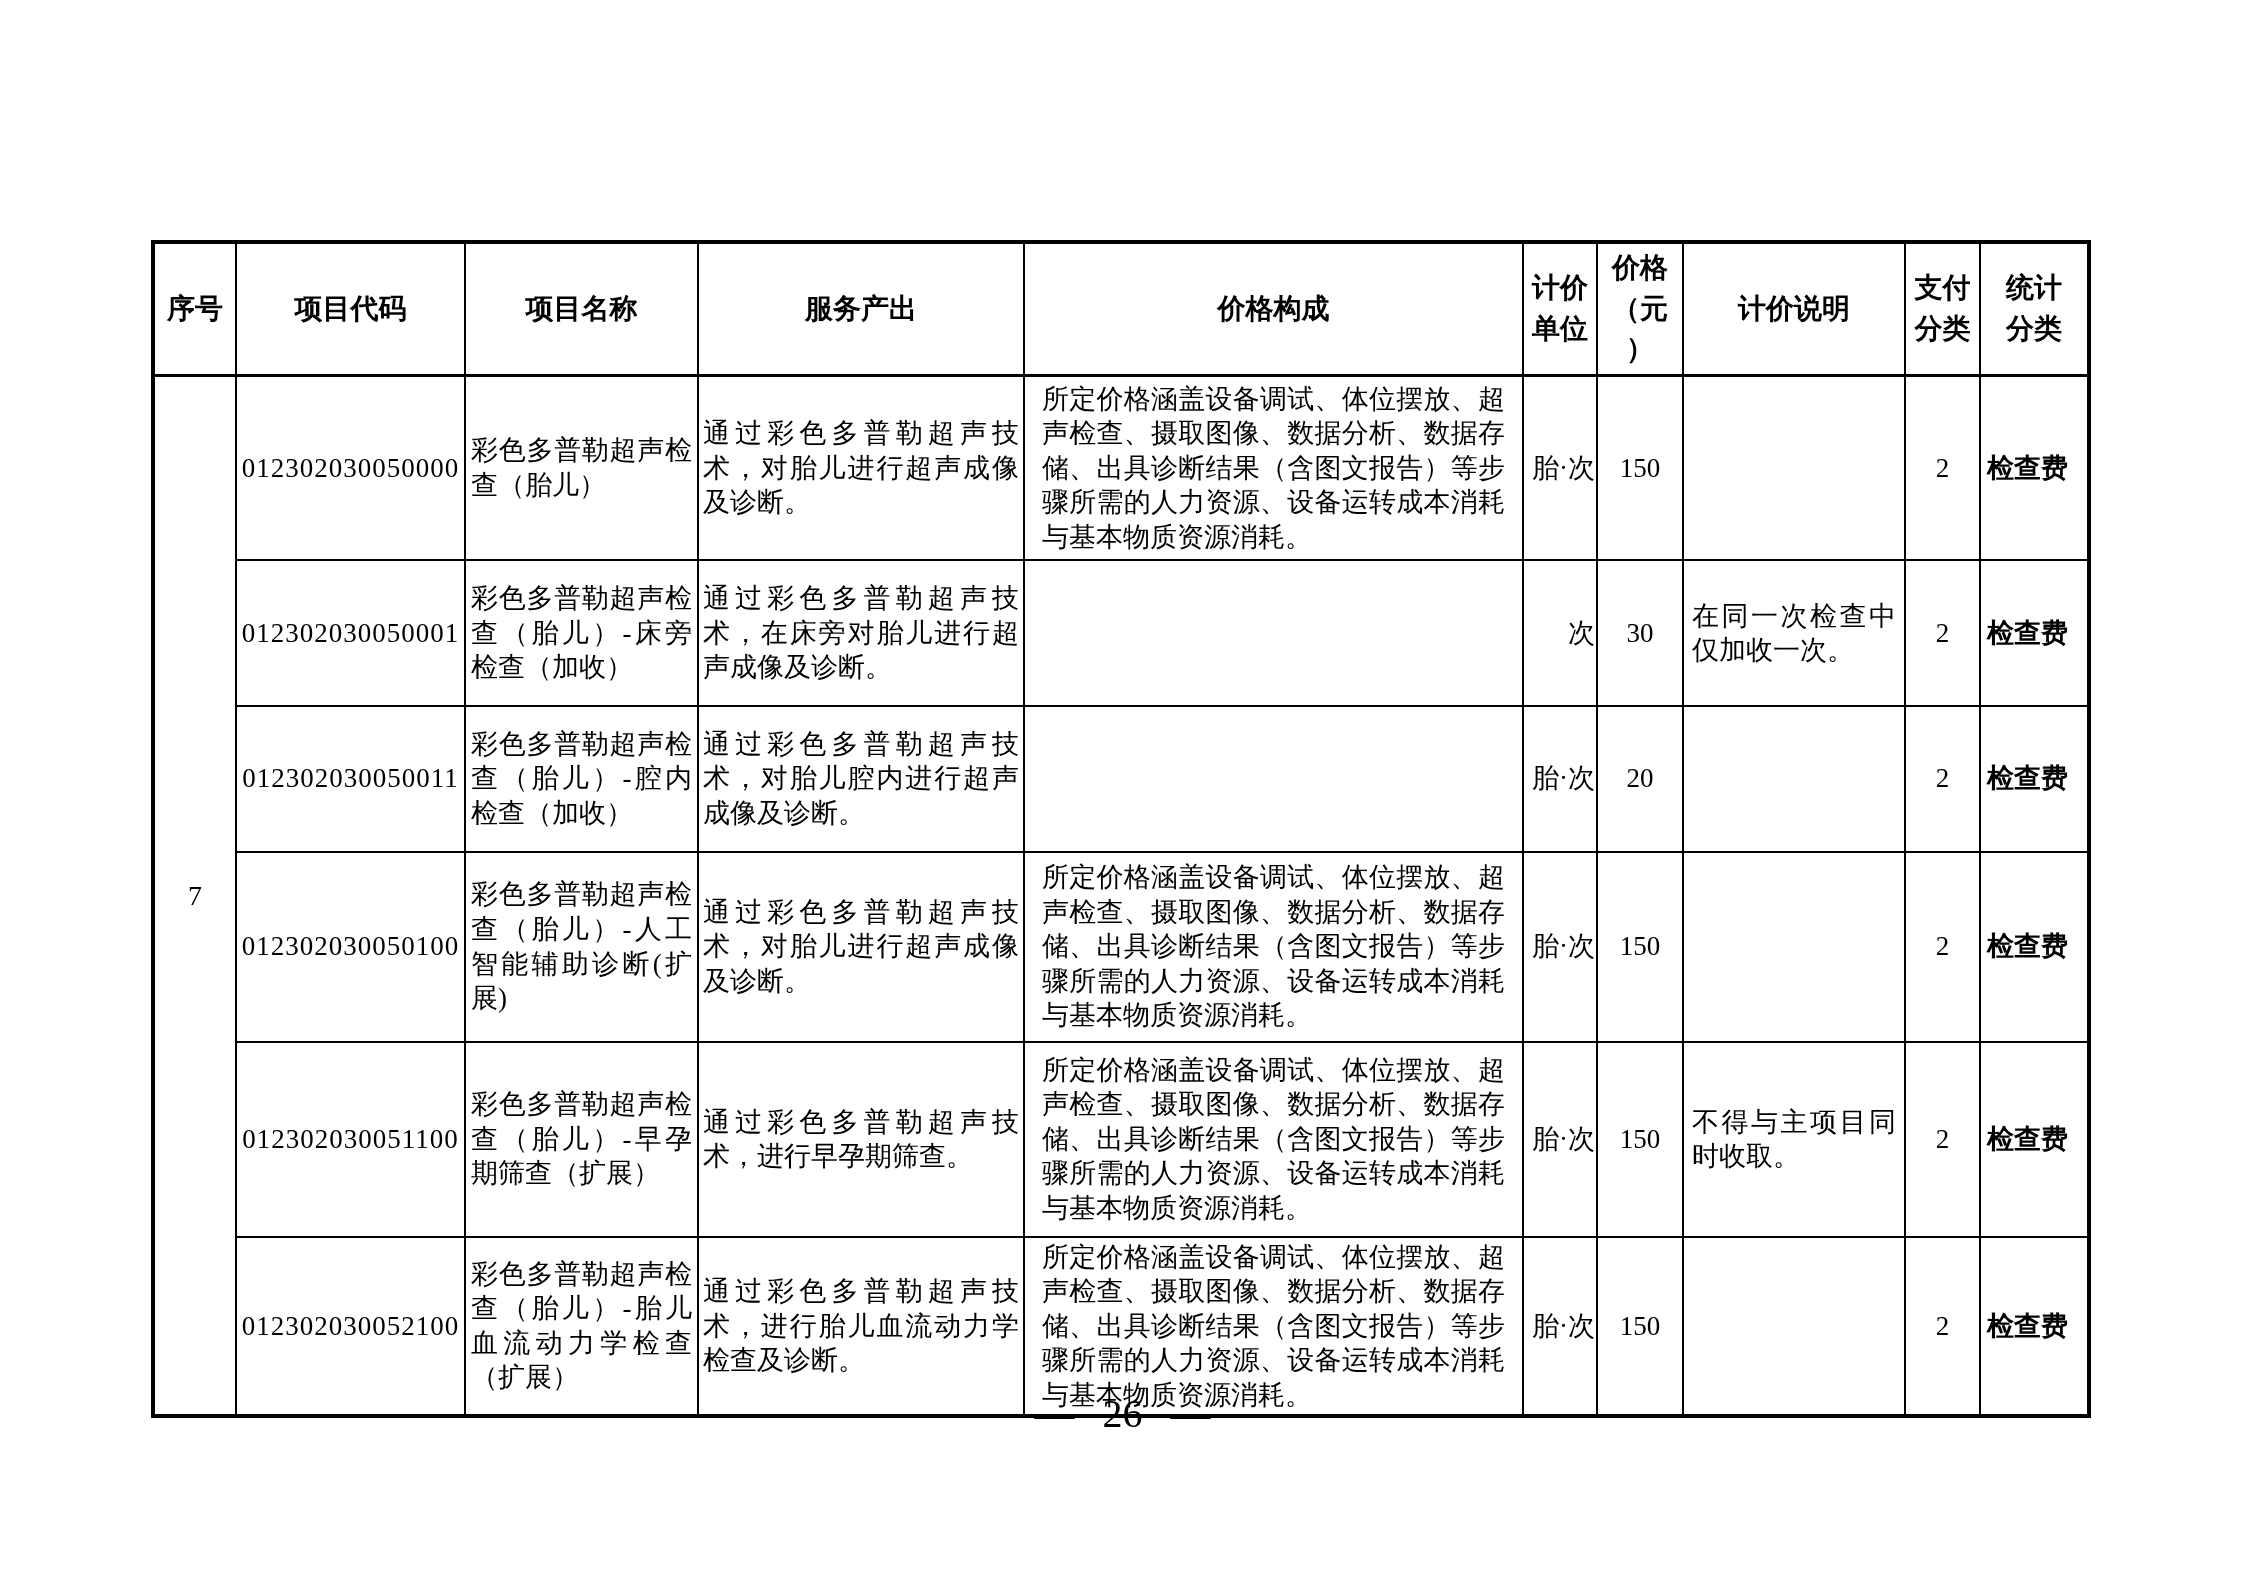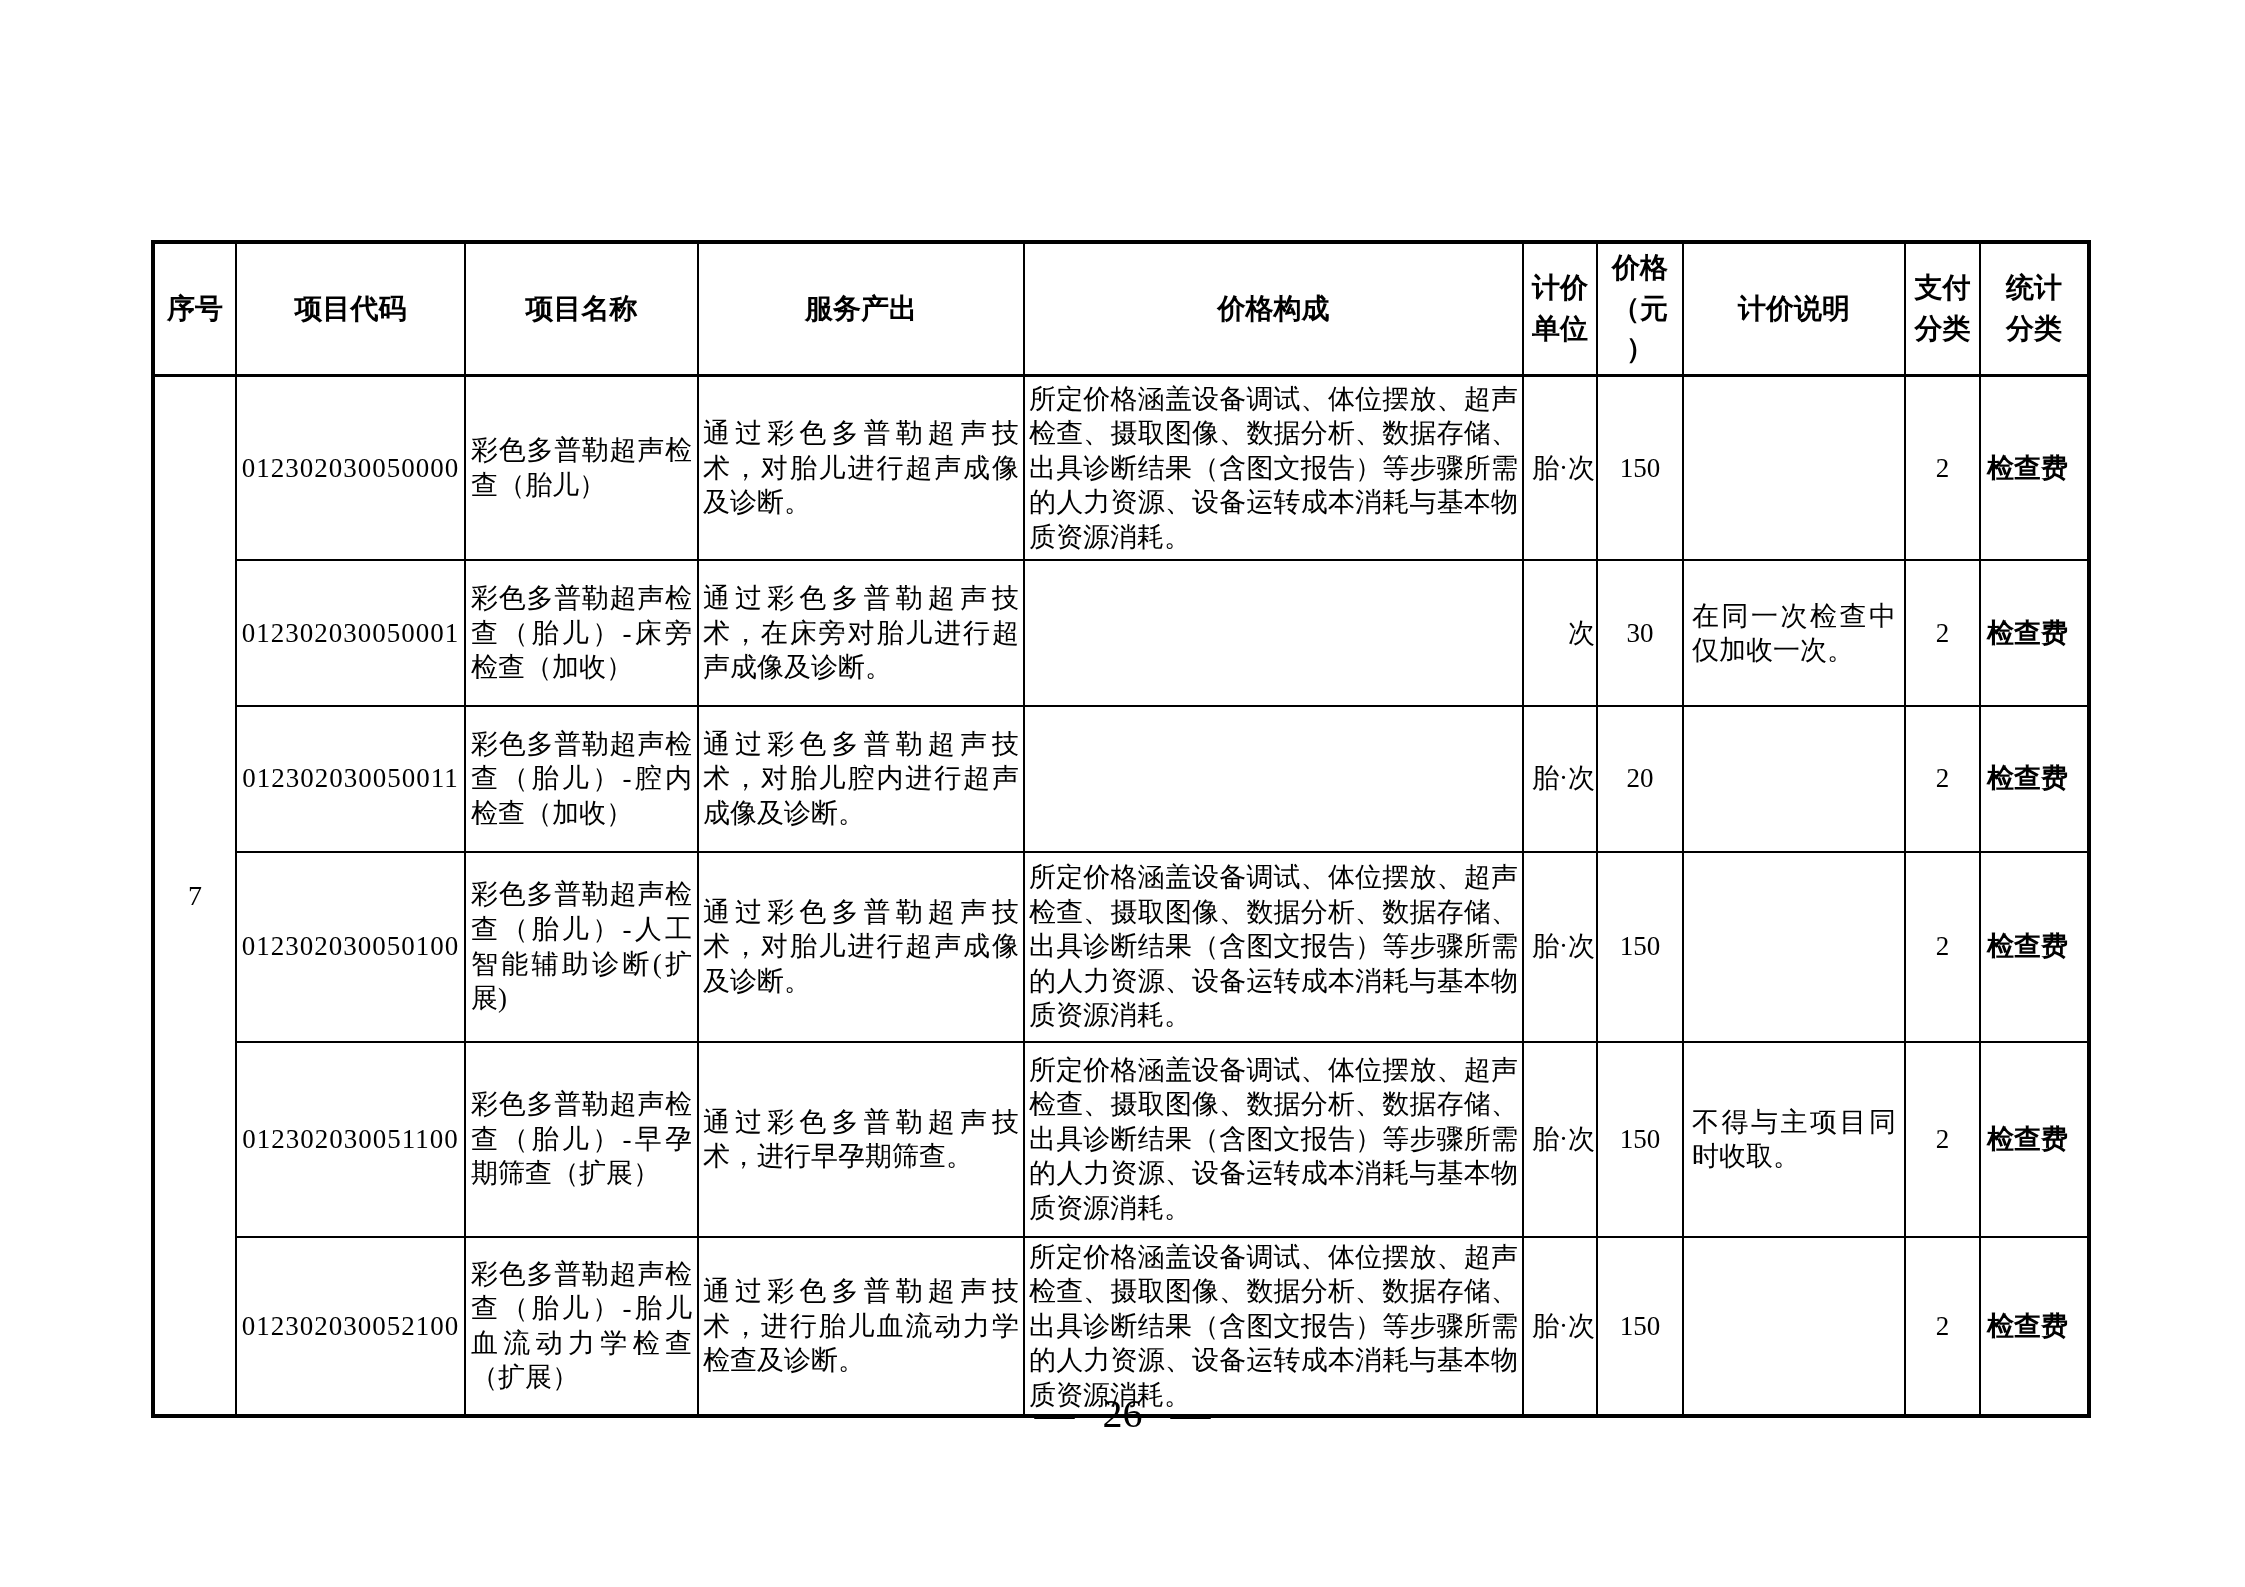--- a/index.html
+++ b/index.html
@@ -50,21 +50,21 @@
   .price-table tbody tr:nth-child(2) { height: 113px; }
   .price-table tbody tr:nth-child(3) { height: 120px; }
   .price-table tbody tr:nth-child(4) { height: 190px; }
   .price-table tbody tr:nth-child(5) { height: 195px; }
   .price-table tbody tr:nth-child(6) { height: 172px; }
 
   td.c-seq   { text-align: center; font-size: 28px; }
   td.c-code  { text-align: center; letter-spacing: 1px; }
   td.c-name  { text-align: justify; text-justify: inter-ideograph; padding: 2px 5px; }
   td.c-out   { text-align: justify; text-justify: inter-ideograph; padding: 20px 4px; }
-  td.c-comp  { text-align: justify; text-justify: inter-ideograph; padding: 2px 4px; }
+  td.c-comp  { text-align: justify; text-justify: inter-ideograph; padding: 2px 17px; }
   td.c-unit  { text-align: right; word-break: break-all; line-height: 1.5; padding: 8px 1px; }
   td.c-price { text-align: center; }
   td.c-note  { text-align: justify; text-justify: inter-ideograph; padding: 2px 8px; margin-left: 35px; }
   td.c-pay   { text-align: center; }
   td.c-stat  { text-align: left; padding: 2px 6px; font-weight: bold; }
 
   .page-number {
     position: absolute;
     left: 0;
     right: 0;

